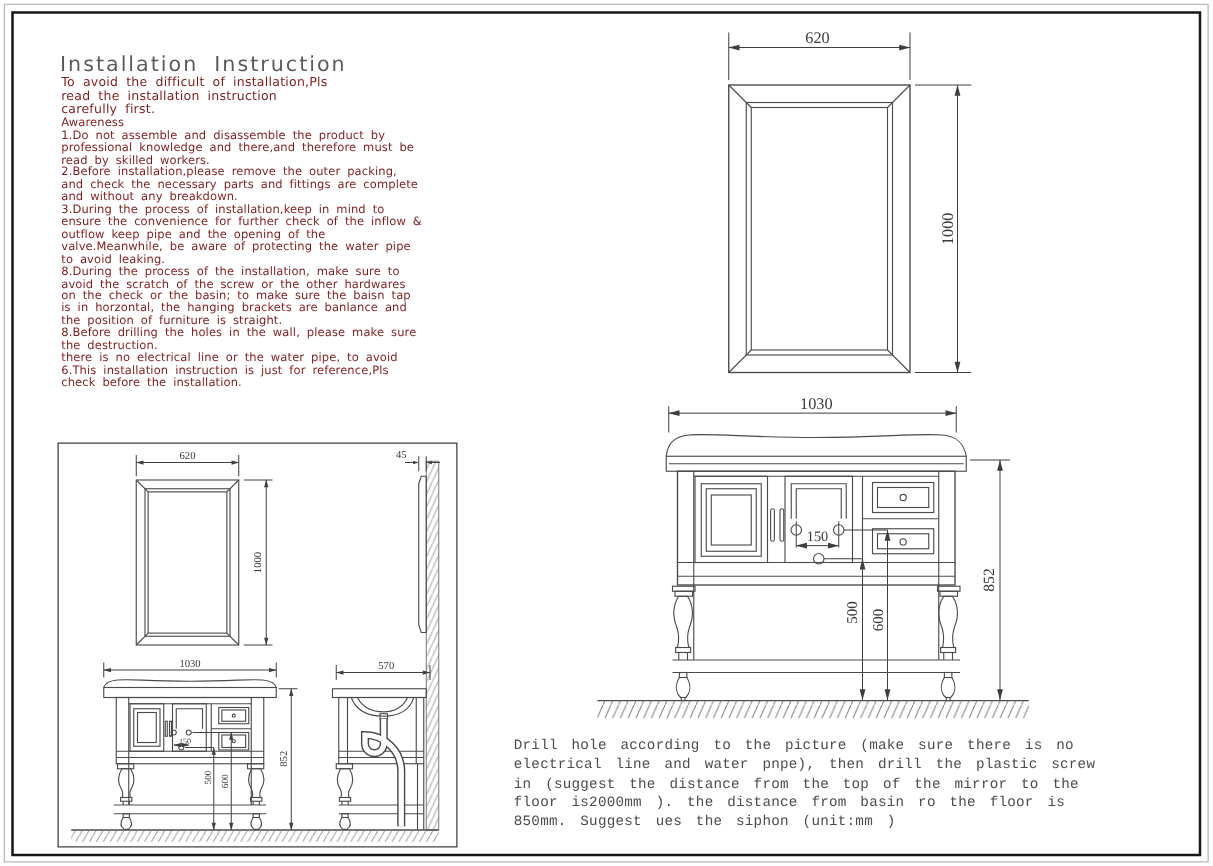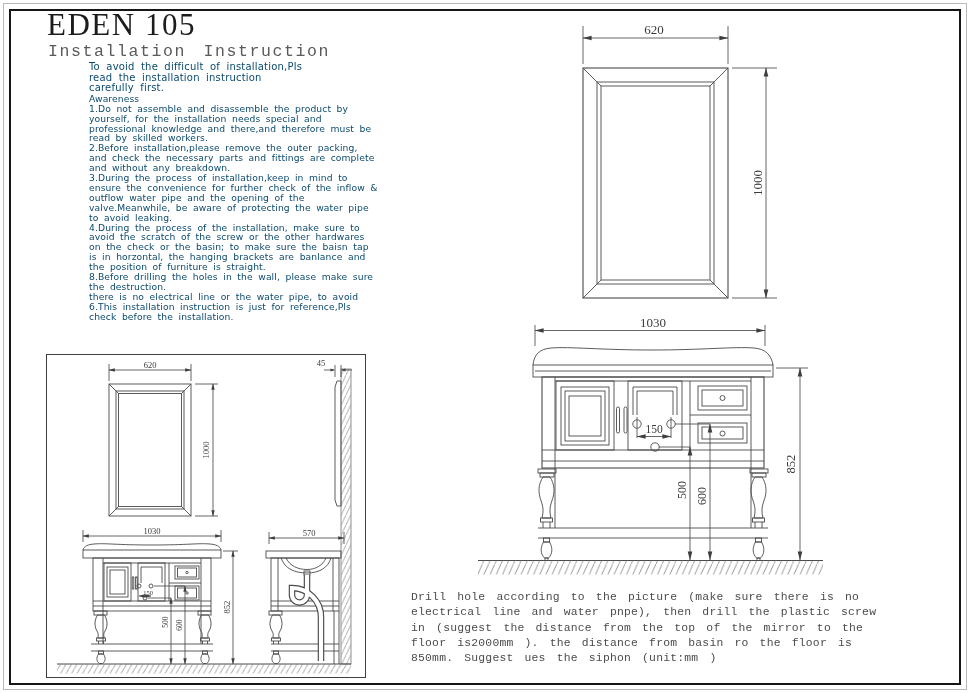--- a/index.html
+++ b/index.html
@@ -5,62 +5,60 @@
   html,body{margin:0;padding:0;background:#ffffff;}
   .sheet{position:relative;width:970px;height:693px;background:#ffffff;overflow:hidden;
          font-family:"DejaVu Sans",sans-serif;}
   .border-thin{position:absolute;left:3px;top:3px;right:3px;bottom:3px;
                border:1px solid #b9b9b9;pointer-events:none;}
   .border-thick{position:absolute;left:9px;top:9px;right:9px;bottom:8px;
                 border:2.6px solid #161616;pointer-events:none;}
   .title{position:absolute;left:47px;top:7px;font-family:"Liberation Serif",serif;
          font-size:31px;color:#1c1c1c;letter-spacing:1.5px;}
   .subtitle{position:absolute;left:48px;top:42px;font-size:16.5px;color:#5a5a5a;
-            letter-spacing:1.6px;word-spacing:6px;font-weight:400;font-family:Liberation Mono, monospace;}
-  .textcol{position:absolute;left:49px;top:62px;width:310px;color:#0c4a6e;margin-left:40px;}
+            letter-spacing:1.6px;word-spacing:6px;font-weight:400;}
+  .textcol{position:absolute;left:49px;top:62px;width:310px;color:#7f1d1d;}
   .textcol .il{font-size:10px;line-height:10.6px;letter-spacing:0.2px;word-spacing:3px;white-space:nowrap;}
   .textcol .bl{font-size:9.2px;line-height:9.9px;letter-spacing:0.1px;word-spacing:2.5px;white-space:nowrap;}
   .footer{position:absolute;left:411px;top:590px;width:430px;color:#4c4c4c;}
   .footer .fl{font-size:11.4px;line-height:15.3px;letter-spacing:0.2px;word-spacing:4px;white-space:nowrap;font-family:Liberation Mono, monospace;}
   .panel{position:absolute;left:46px;top:354px;width:318px;height:322px;
          border:1px solid #3f3f3f;}
   svg{display:block;}
   .ln{stroke:#4a4a4a;stroke-width:0.9;fill:none;}
   .lnw{stroke:#4a4a4a;stroke-width:1.1;fill:none;}
   .dl{stroke:#3f3f3f;stroke-width:0.8;fill:none;}
   .dim{font-family:"Liberation Serif",serif;fill:#3a3a3a;}
 </style>
 </head>
 <body>
 
 <div class="sheet">
   <div class="border-thin"></div>
   <div class="border-thick"></div>
 
-  <div class="title">EDEN 105</div>
   <div class="subtitle">Installation Instruction</div>
 
   <div class="textcol">
     <div class="il">To avoid the difficult of installation,Pls</div>
     <div class="il">read the installation instruction</div>
     <div class="il">carefully first.</div>
     <div class="bl">Awareness</div>
     <div class="bl">1.Do not assemble and disassemble the product by</div>
-    <div class="bl">yourself, for the installation needs special and</div>
     <div class="bl">professional knowledge and there,and therefore must be</div>
     <div class="bl">read by skilled workers.</div>
     <div class="bl">2.Before installation,please remove the outer packing,</div>
     <div class="bl">and check the necessary parts and fittings are complete</div>
     <div class="bl">and without any breakdown.</div>
     <div class="bl">3.During the process of installation,keep in mind to</div>
     <div class="bl">ensure the convenience for further check of the inflow &amp;</div>
-    <div class="bl">outflow water pipe and the opening of the</div>
+    <div class="bl">outflow keep pipe and the opening of the</div>
     <div class="bl">valve.Meanwhile, be aware of protecting the water pipe</div>
     <div class="bl">to avoid leaking.</div>
-    <div class="bl">4.During the process of the installation, make sure to</div>
+    <div class="bl">8.During the process of the installation, make sure to</div>
     <div class="bl">avoid the scratch of the screw or the other hardwares</div>
     <div class="bl">on the check or the basin; to make sure the baisn tap</div>
     <div class="bl">is in horzontal, the hanging brackets are banlance and</div>
     <div class="bl">the position of furniture is straight.</div>
     <div class="bl">8.Before drilling the holes in the wall, please make sure</div>
     <div class="bl">the destruction.</div>
     <div class="bl">there is no electrical line or the water pipe, to avoid</div>
     <div class="bl">6.This installation instruction is just for reference,Pls</div>
     <div class="bl">check before the installation.</div>
   </div>

